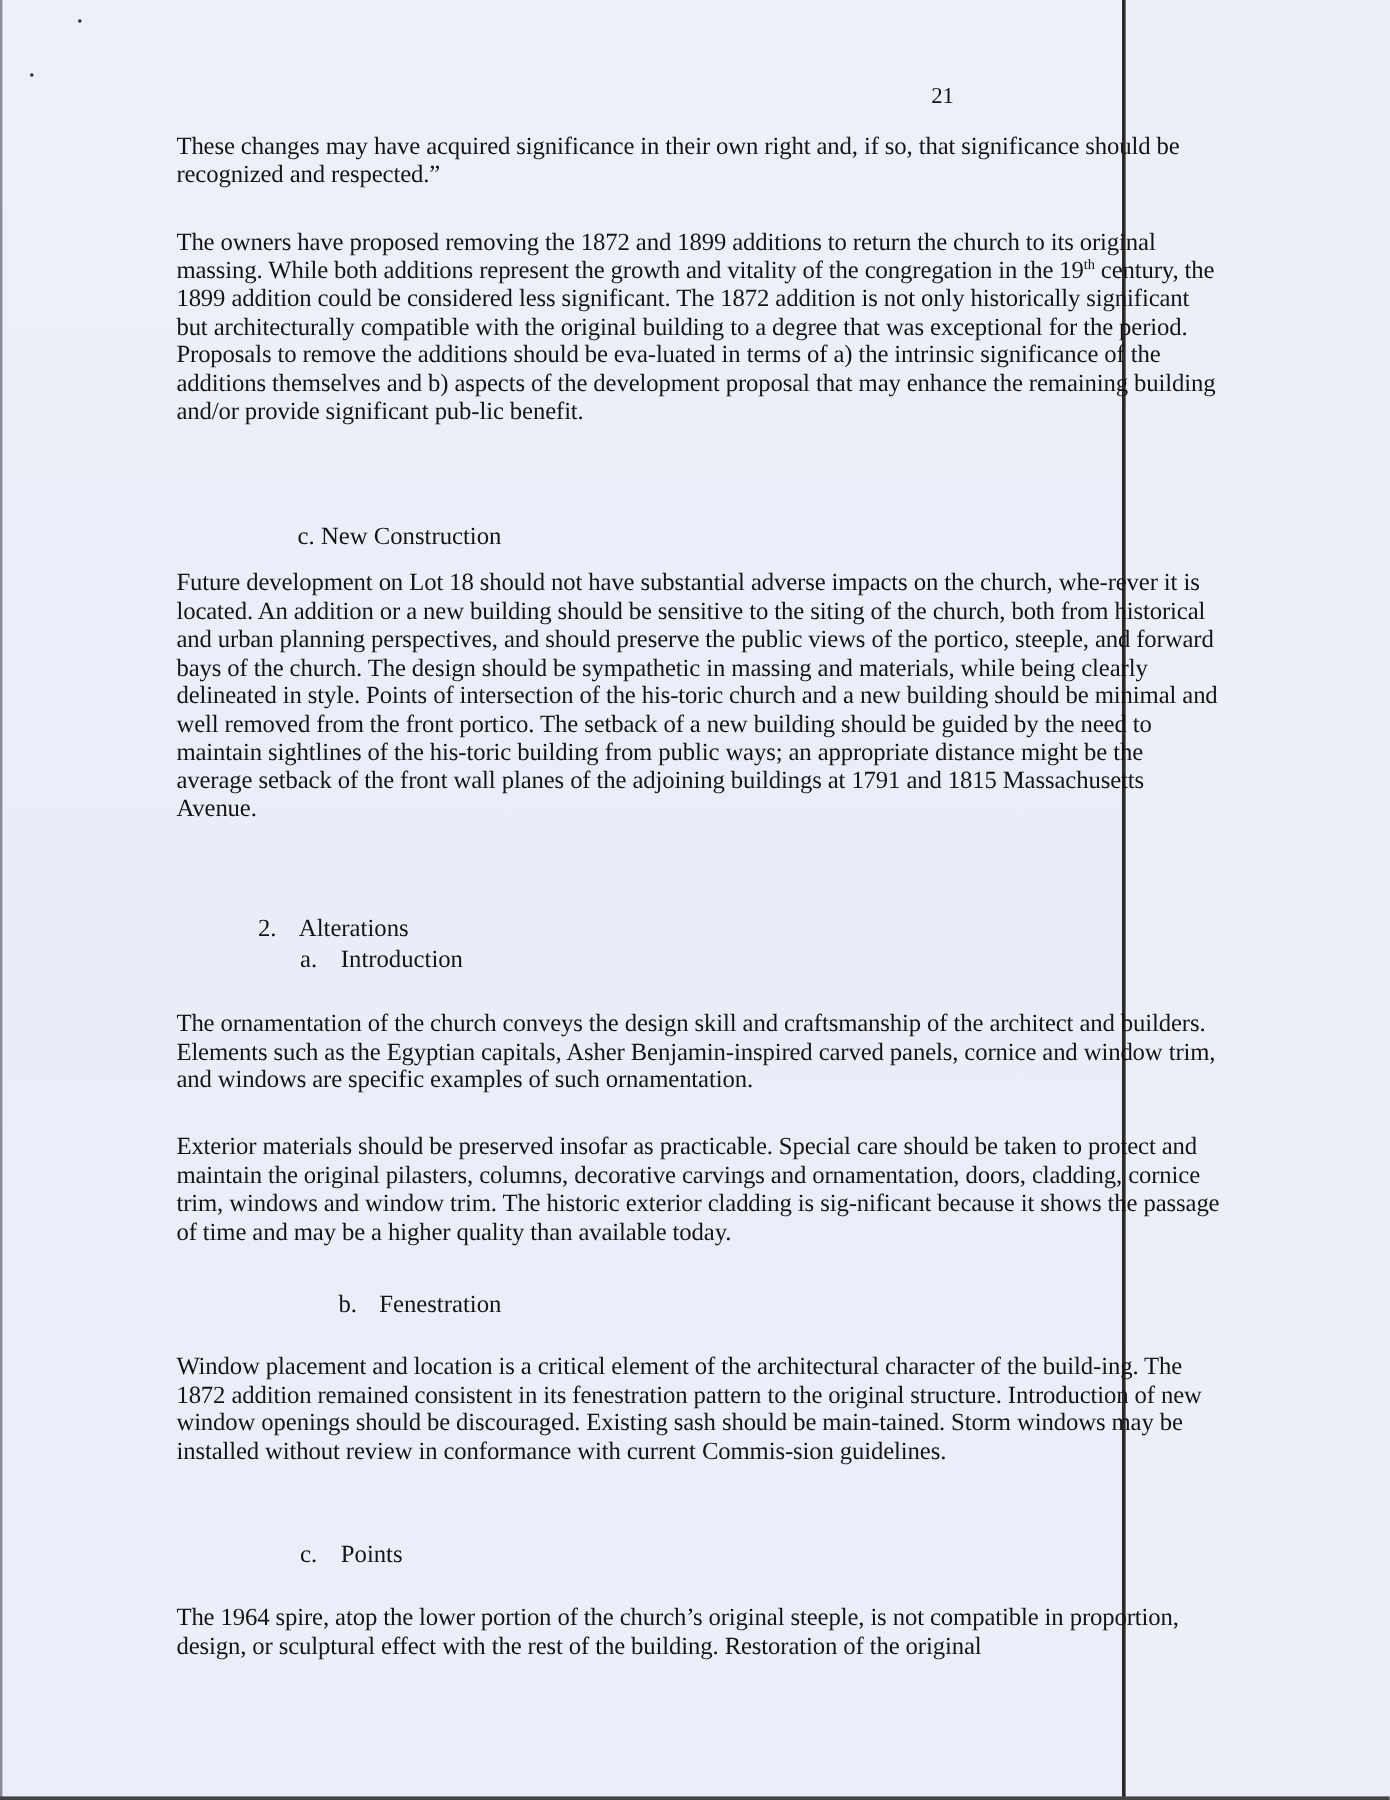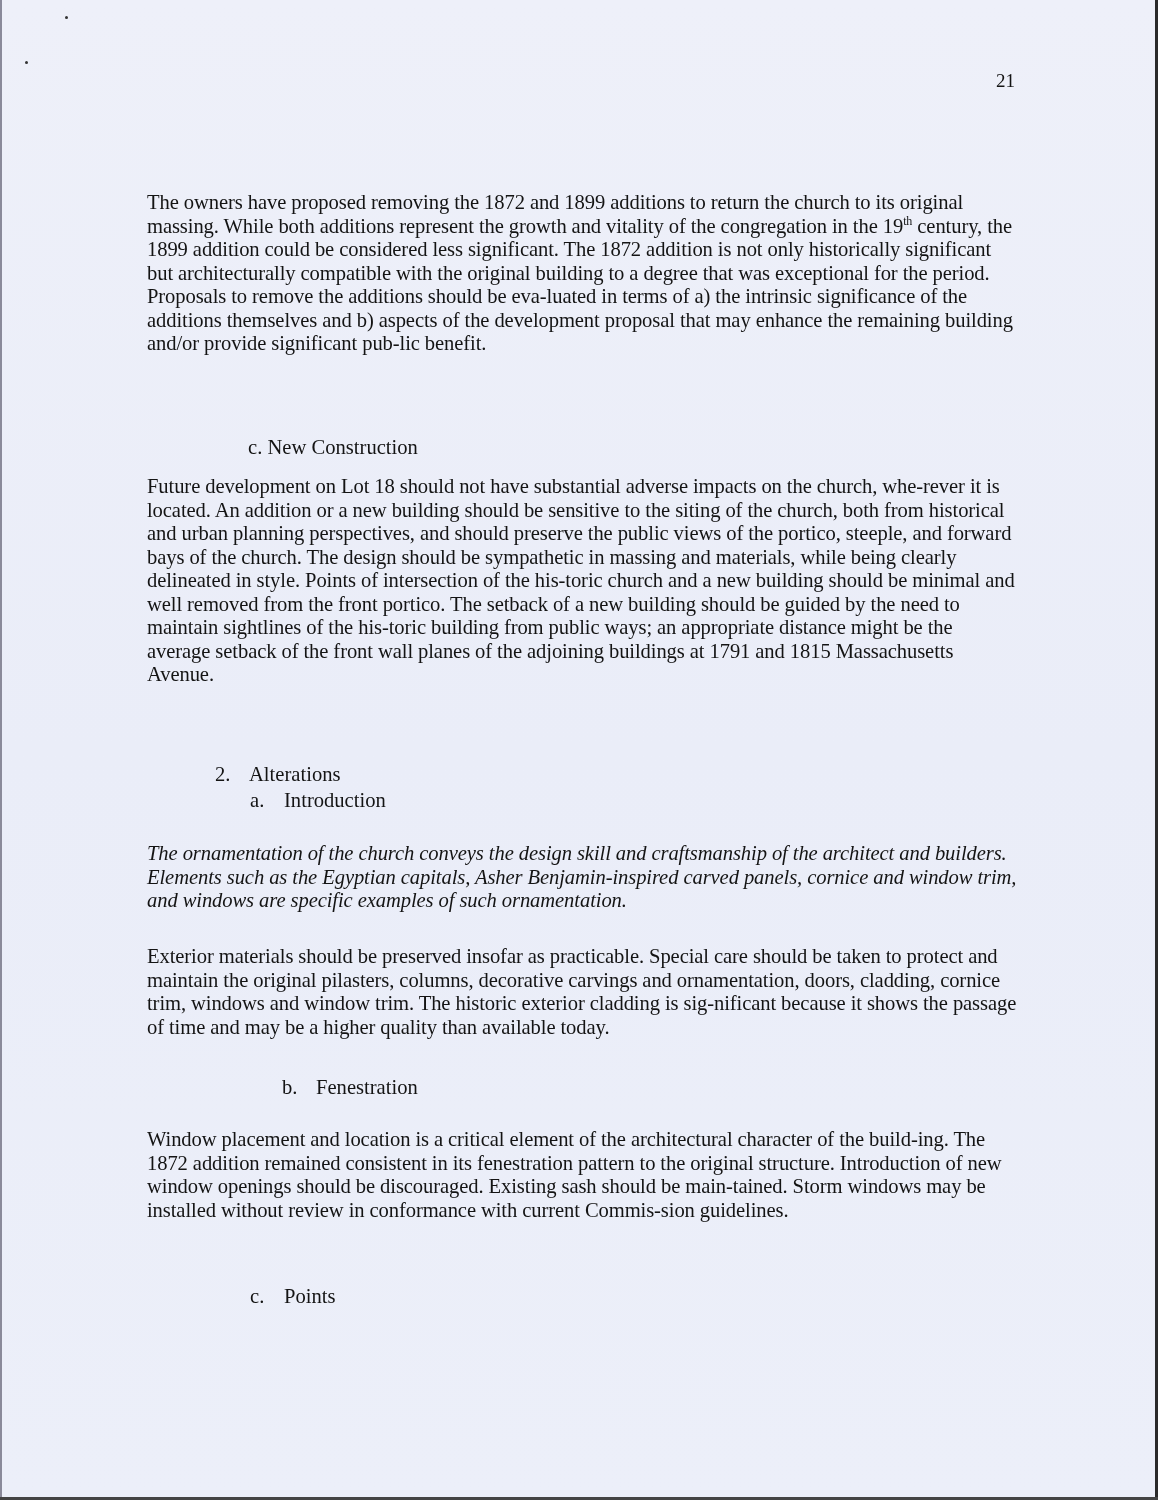--- a/index.html
+++ b/index.html
@@ -11,21 +11,21 @@
       height: 1500px;
       background: #eceef8;
       position: relative;
       overflow: hidden;
       font-family: "Liberation Serif", serif;
       color: #141414;
     }
     .page {
       position: absolute;
       left: 0; top: 0;
-      width: 1158px; height: 1500px;
+      width: 938px; height: 1500px;
       background: linear-gradient(180deg, #eef0f9 0%, #eaedf8 50%, #eceff9 100%);
     }
     .speck {
       position: absolute;
       width: 3px; height: 3px;
       border-radius: 50%;
       background: #333;
     }
     .page-number {
       position: absolute;
@@ -76,34 +76,36 @@
 
 <div class="page">
   <div class="left-edge"></div>
   <div class="right-edge"></div>
   <div class="bottom-edge"></div>
   <div class="speck" style="left:65px;top:16px;"></div>
   <div class="speck" style="left:25px;top:61px;"></div>
 
   <div class="page-number">21</div>
 
+  <p class="text" style="top:111px;">These changes may have acquired significance in their own right and, if so, that significance should be recognized and respected.”</p>
 
   <p class="text" style="top:191px;"><span>The owners have proposed removing the 1872 and 1899 additions to return the church to its original massing. While both additions represent the growth and vitality of the congregation in the 19</span><sup style="font-size:12px;line-height:0;">th</sup><span> century, the 1899 addition could be considered less significant. The 1872 addition is not only historically significant but architecturally compatible with the original building to a degree that was exceptional for the period. Proposals to remove the additions should be eva-luated in terms of a) the intrinsic significance of the additions themselves and b) aspects of the development proposal that may enhance the remaining building and/or provide significant pub-lic benefit.</span></p>
 
   <div class="heading" style="top:436px;left:248px;">c. New Construction</div>
 
   <p class="text" style="top:475px;">Future development on Lot 18 should not have substantial adverse impacts on the church, whe-rever it is located. An addition or a new building should be sensitive to the siting of the church, both from historical and urban planning perspectives, and should preserve the public views of the portico, steeple, and forward bays of the church. The design should be sympathetic in massing and materials, while being clearly delineated in style. Points of intersection of the his-toric church and a new building should be minimal and well removed from the front portico. The setback of a new building should be guided by the need to maintain sightlines of the his-toric building from public ways; an appropriate distance might be the average setback of the front wall planes of the adjoining buildings at 1791 and 1815 Massachusetts Avenue.</p>
 
   <div class="heading" style="top:763px;left:215px;"><span class="num">2.</span><span>Alterations</span></div>
 
   <div class="heading" style="top:789px;left:250px;"><span class="num">a.</span><span>Introduction</span></div>
 
-  <p class="text" style="top:842px;font-style:italic;">The ornamentation of the church conveys the design skill and craftsmanship of the architect and builders. Elements such as the Egyptian capitals, Asher Benjamin-inspired carved panels, cornice and window trim, and windows are specific examples of such ornamentation.</p>
+  <p class="text" style="top:842px;">The ornamentation of the church conveys the design skill and craftsmanship of the architect and builders. Elements such as the Egyptian capitals, Asher Benjamin-inspired carved panels, cornice and window trim, and windows are specific examples of such ornamentation.</p>
 
   <p class="text" style="top:945px;">Exterior materials should be preserved insofar as practicable.  Special care should be taken to protect and maintain the original pilasters, columns, decorative carvings and ornamentation, doors, cladding, cornice trim, windows and window trim. The historic exterior cladding is sig-nificant because it shows the passage of time and may be a higher quality than available today.</p>
 
   <div class="heading" style="top:1076px;left:250px;margin-left:32px;"><span class="num">b.</span><span>Fenestration</span></div>
 
   <p class="text" style="top:1128px;">Window placement and location is a critical element of the architectural character of the build-ing.  The 1872 addition remained consistent in its fenestration pattern to the original structure. Introduction of new window openings should be discouraged. Existing sash should be main-tained. Storm windows may be installed without review in conformance with current Commis-sion guidelines.</p>
 
   <div class="heading" style="top:1285px;left:250px;"><span class="num">c.</span><span>Points</span></div>
 
+  <p class="text" style="top:1337px;">The 1964 spire, atop the lower portion of the church’s original steeple, is not compatible in proportion, design, or sculptural effect with the rest of the building. Restoration of the original</p>
 </div>
 
 </body></html>

